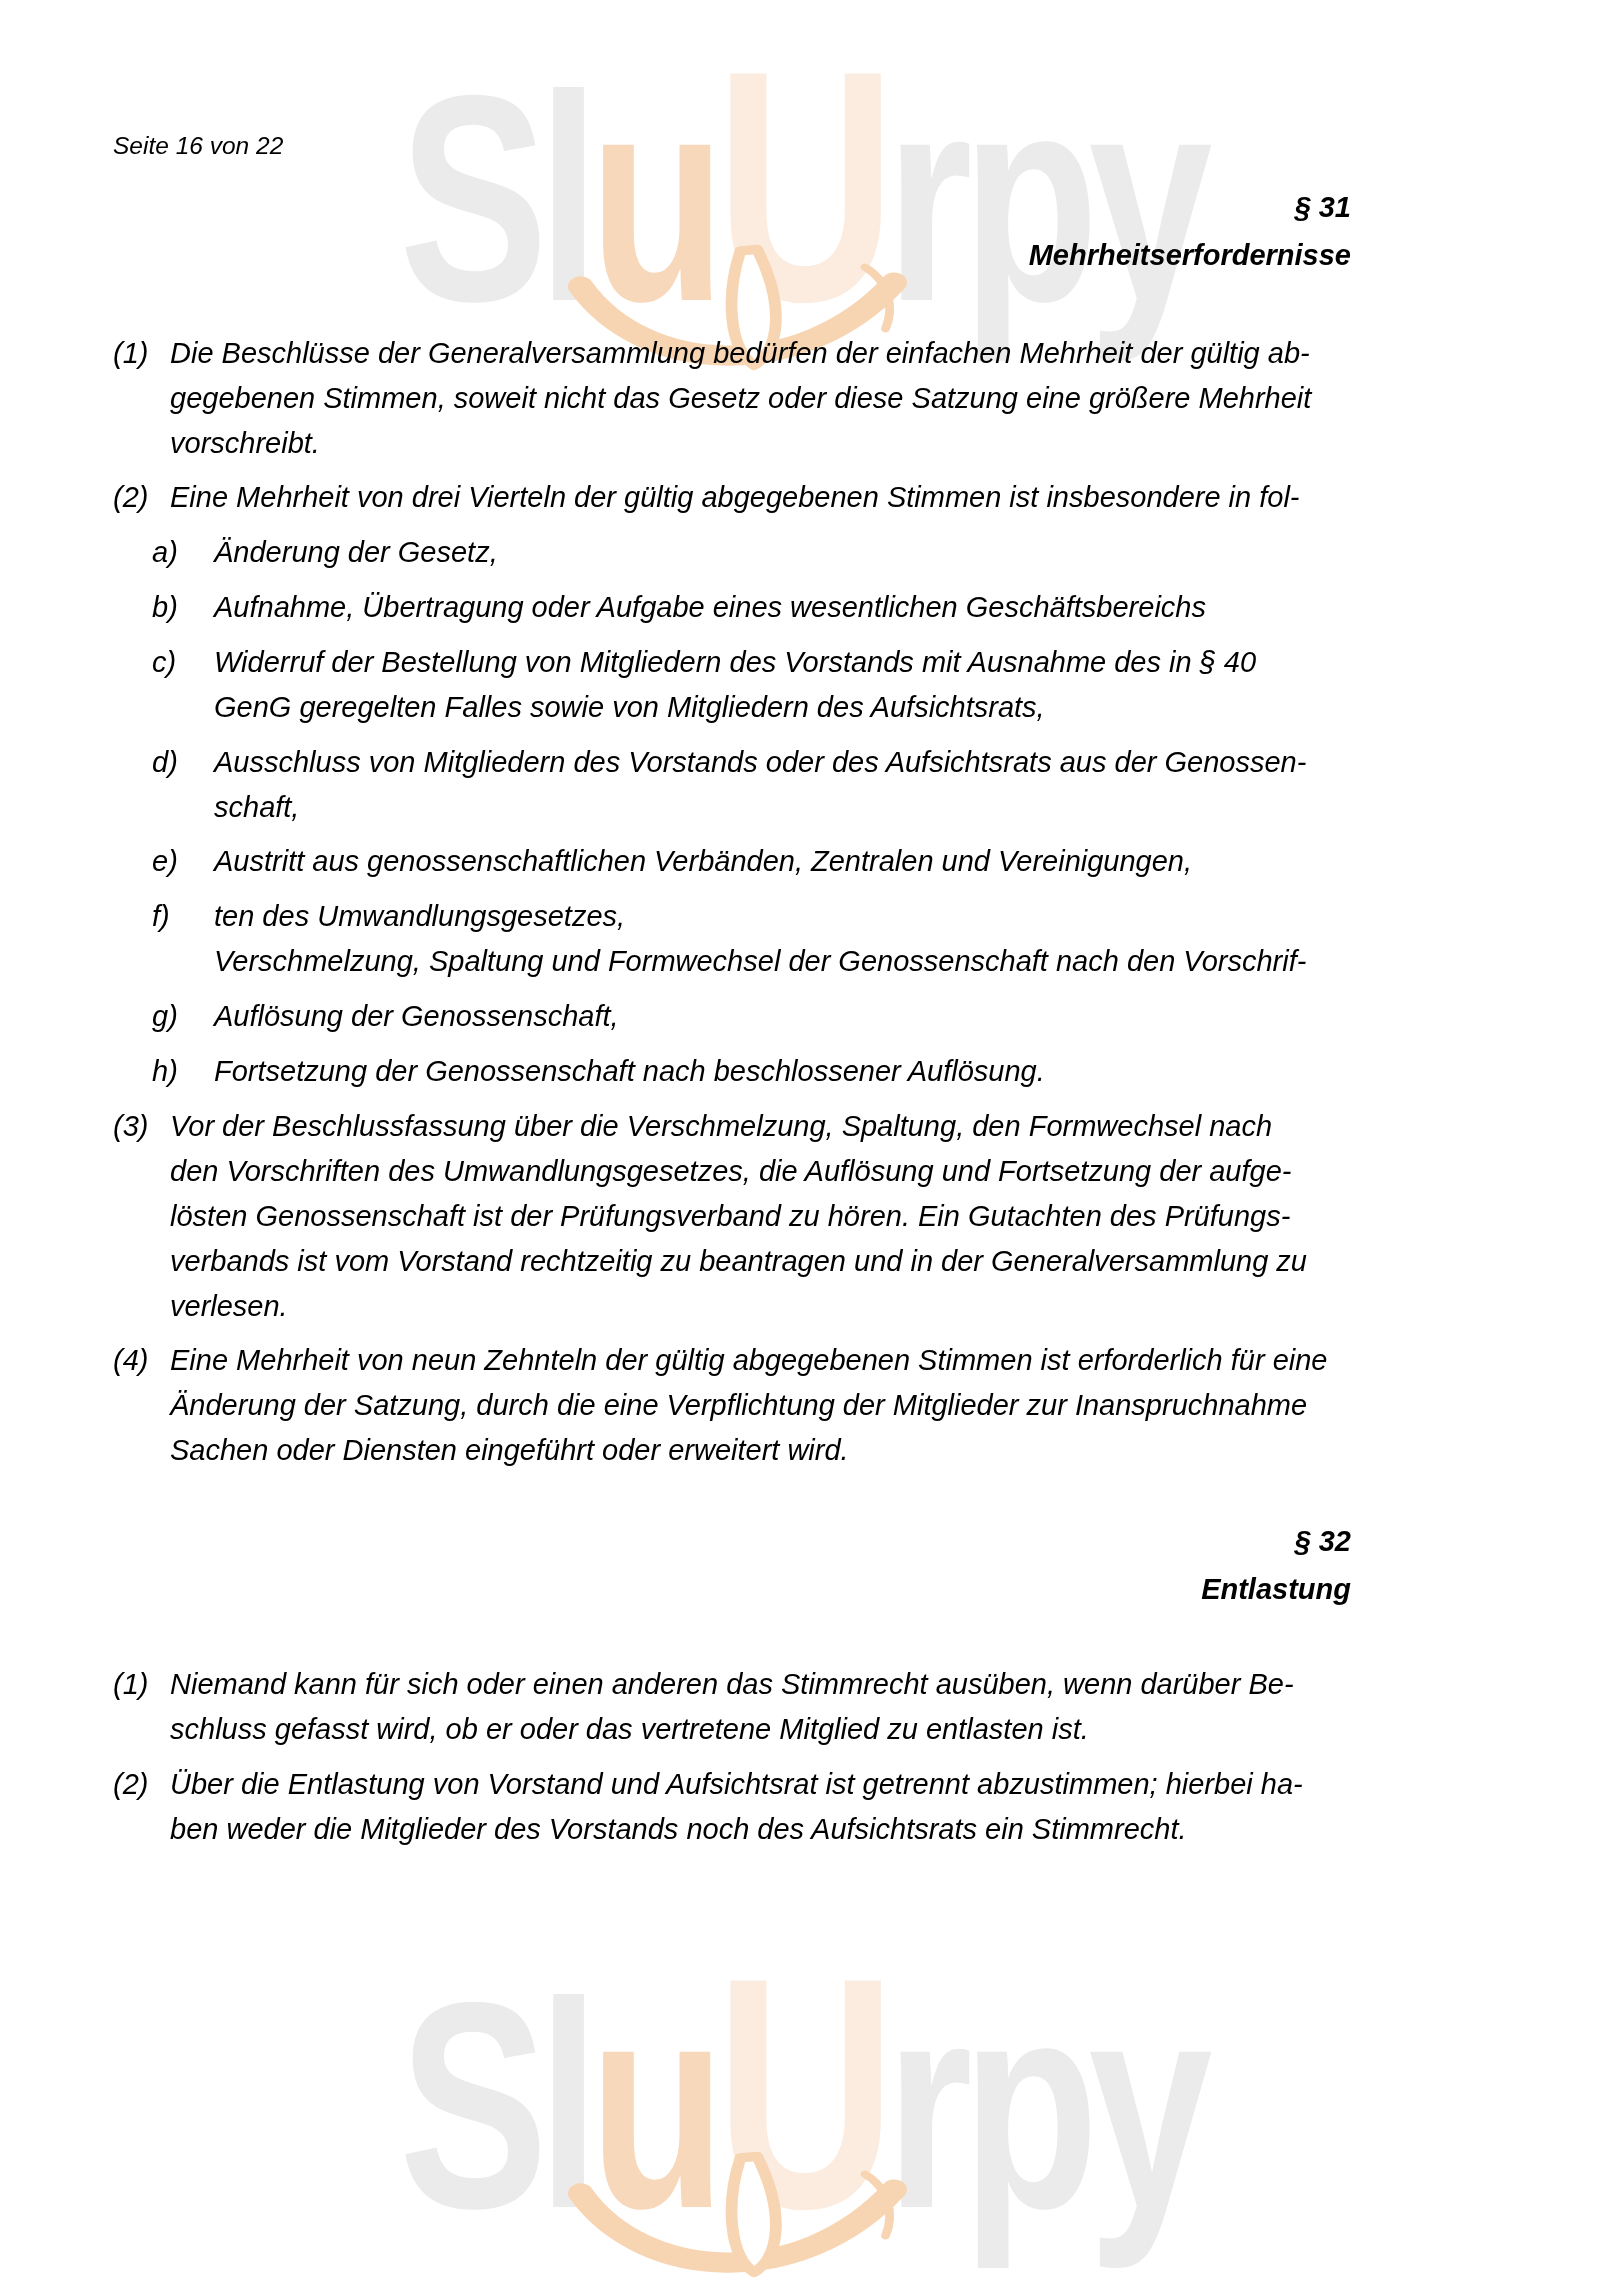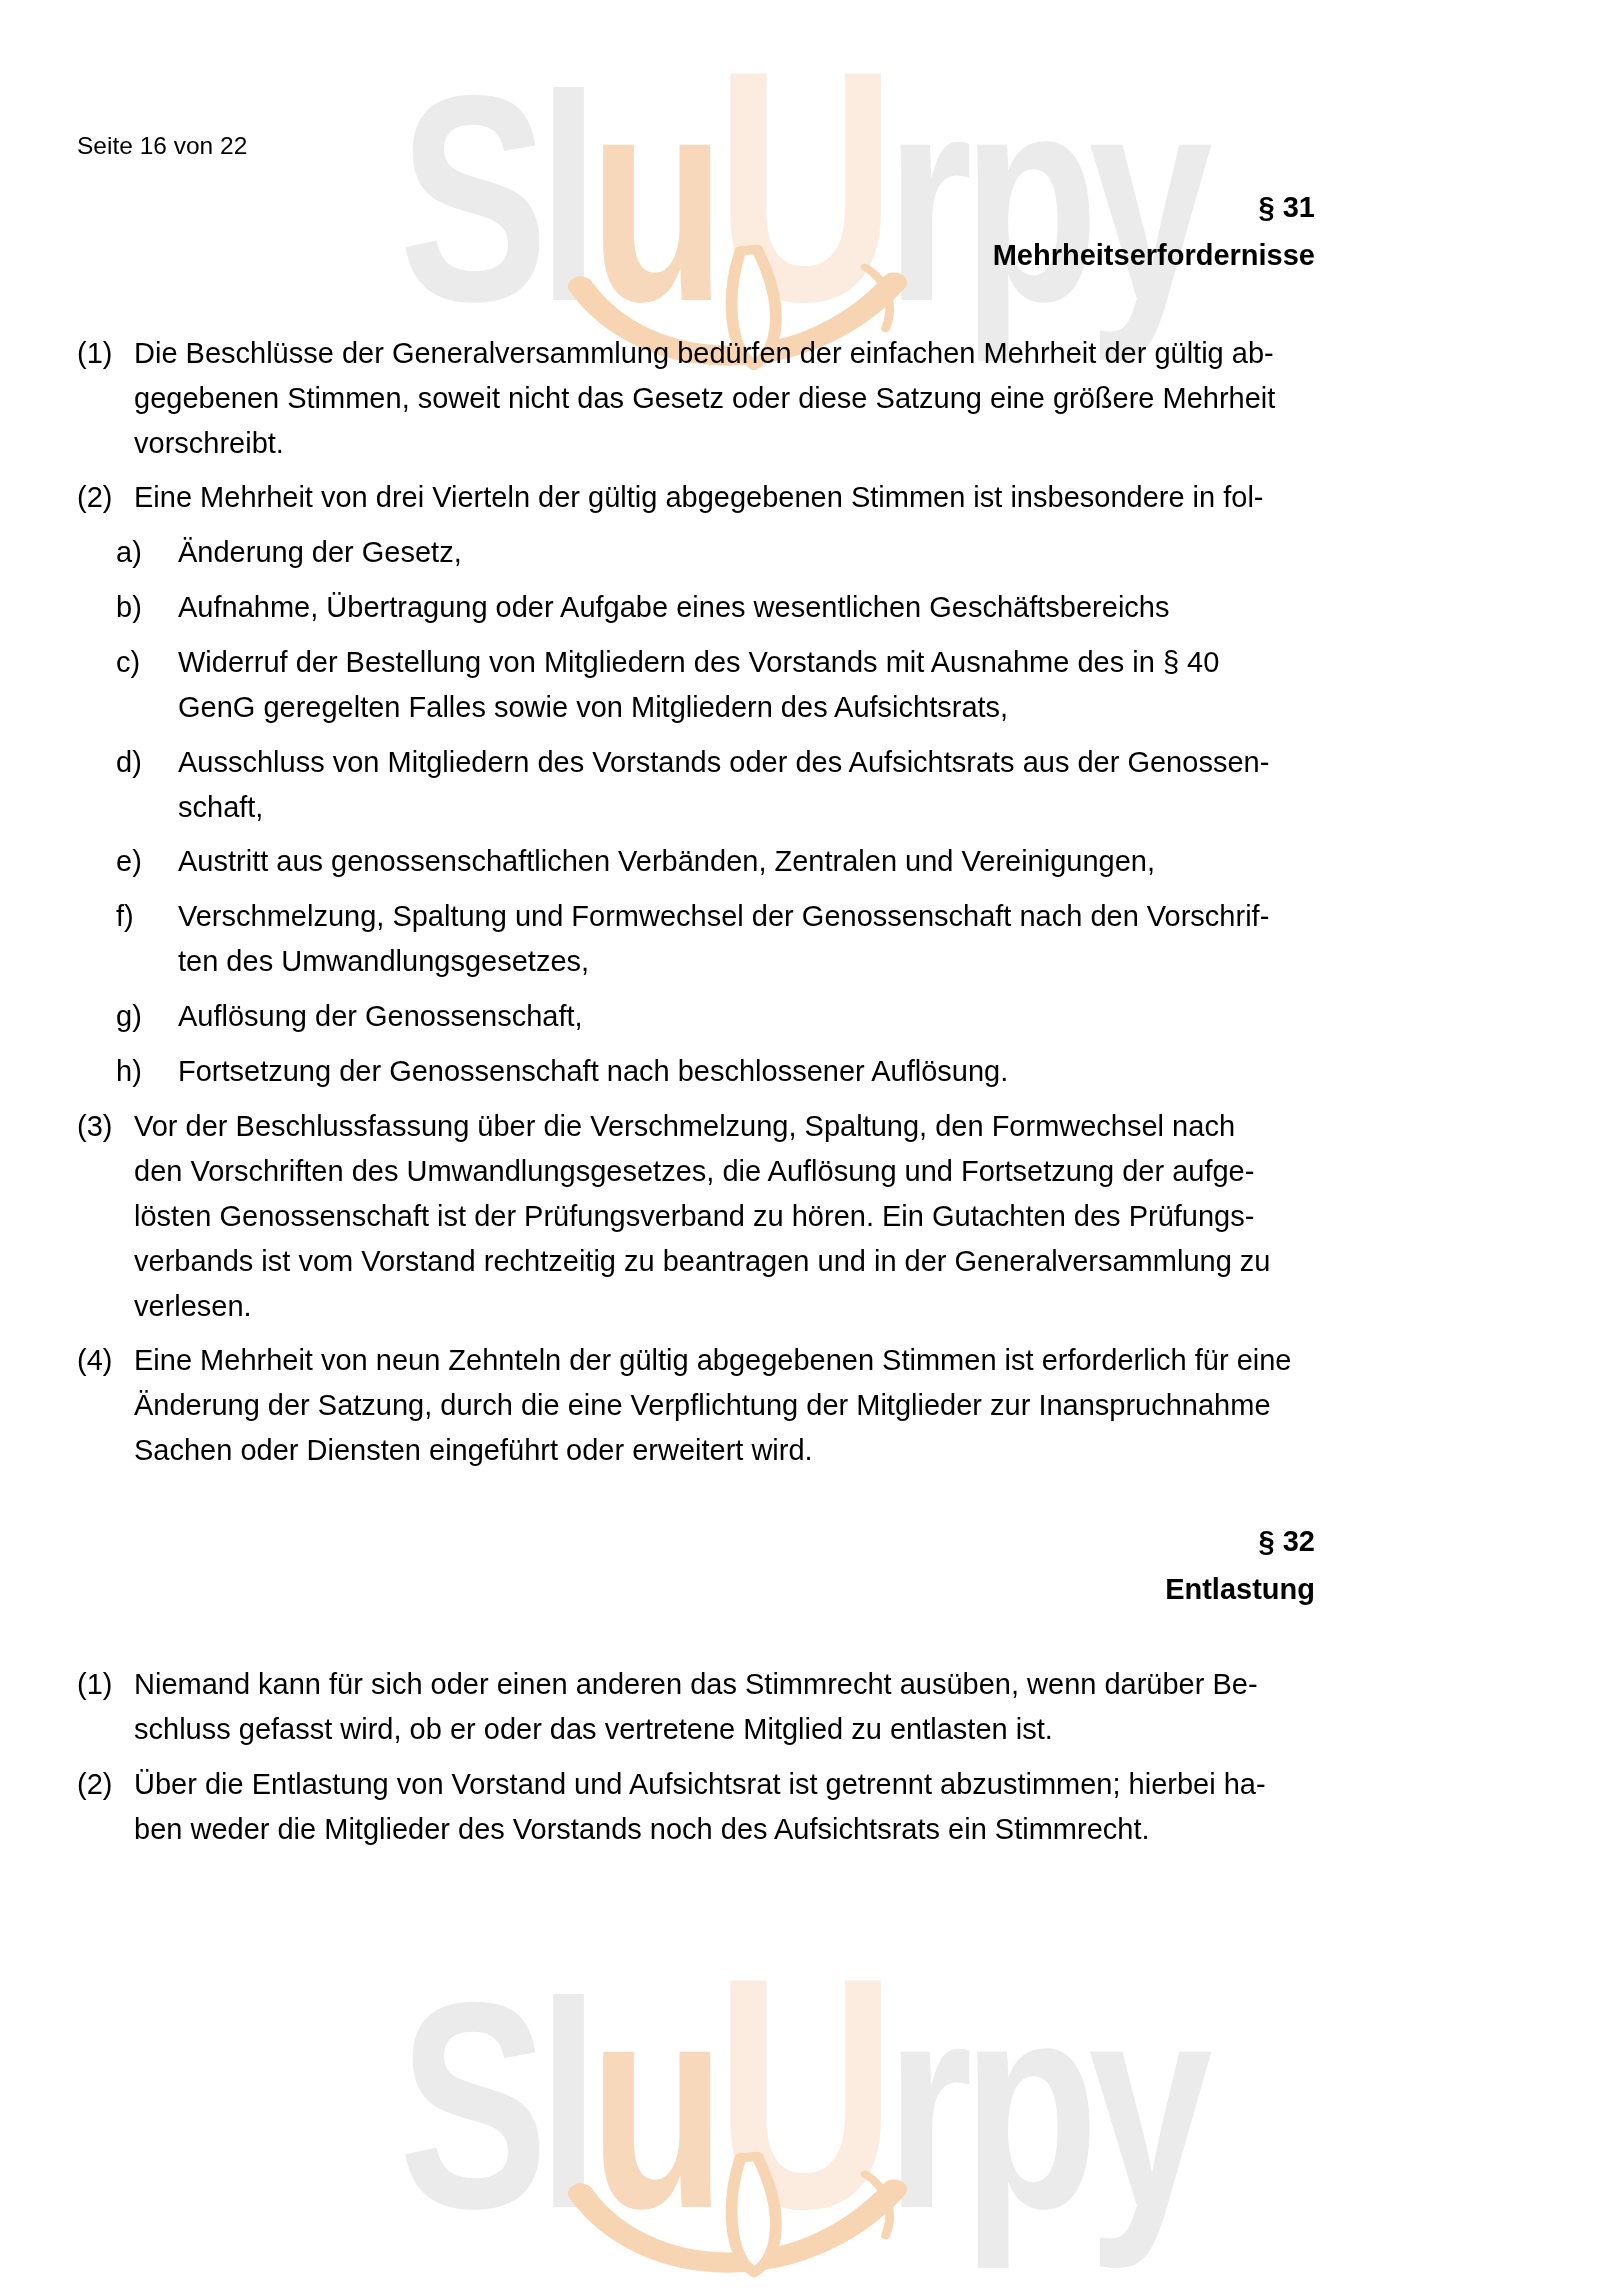--- a/index.html
+++ b/index.html
@@ -38,22 +38,23 @@
     position: absolute;
     left: 167px; top: 201px;
     width: 343px; height: 147px;
   }
 
   
   .content {
     position: absolute;
     left: 0; top: 0;
     z-index: 1;
-    padding: 123px 0 0 77px;
+    padding: 123px 0 0 113px;
     width: 1238px;
+    font-style: italic;
   }
   .page-label {
     font-size: 24.5px;
     line-height: 45px;
   }
   .section-heading {
     text-align: right;
     font-weight: bold;
     font-size: 29px;
     line-height: 48px;
@@ -130,22 +131,22 @@
         <span class="marker">d)</span>
         <div class="line">Ausschluss von Mitgliedern des Vorstands oder des Aufsichtsrats aus der Genossen-</div>
         <div class="line">schaft,</div>
       </div>
       <div class="block sub">
         <span class="marker">e)</span>
         <div class="line">Austritt aus genossenschaftlichen Verbänden, Zentralen und Vereinigungen,</div>
       </div>
       <div class="block sub">
         <span class="marker">f)</span>
+        <div class="line">ten des Umwandlungsgesetzes,</div>
         <div class="line">Verschmelzung, Spaltung und Formwechsel der Genossenschaft nach den Vorschrif-</div>
-        <div class="line">ten des Umwandlungsgesetzes,</div>
       </div>
       <div class="block sub">
         <span class="marker">g)</span>
         <div class="line">Auflösung der Genossenschaft,</div>
       </div>
       <div class="block sub">
         <span class="marker">h)</span>
         <div class="line">Fortsetzung der Genossenschaft nach beschlossener Auflösung.</div>
       </div>
       <div class="block para">

